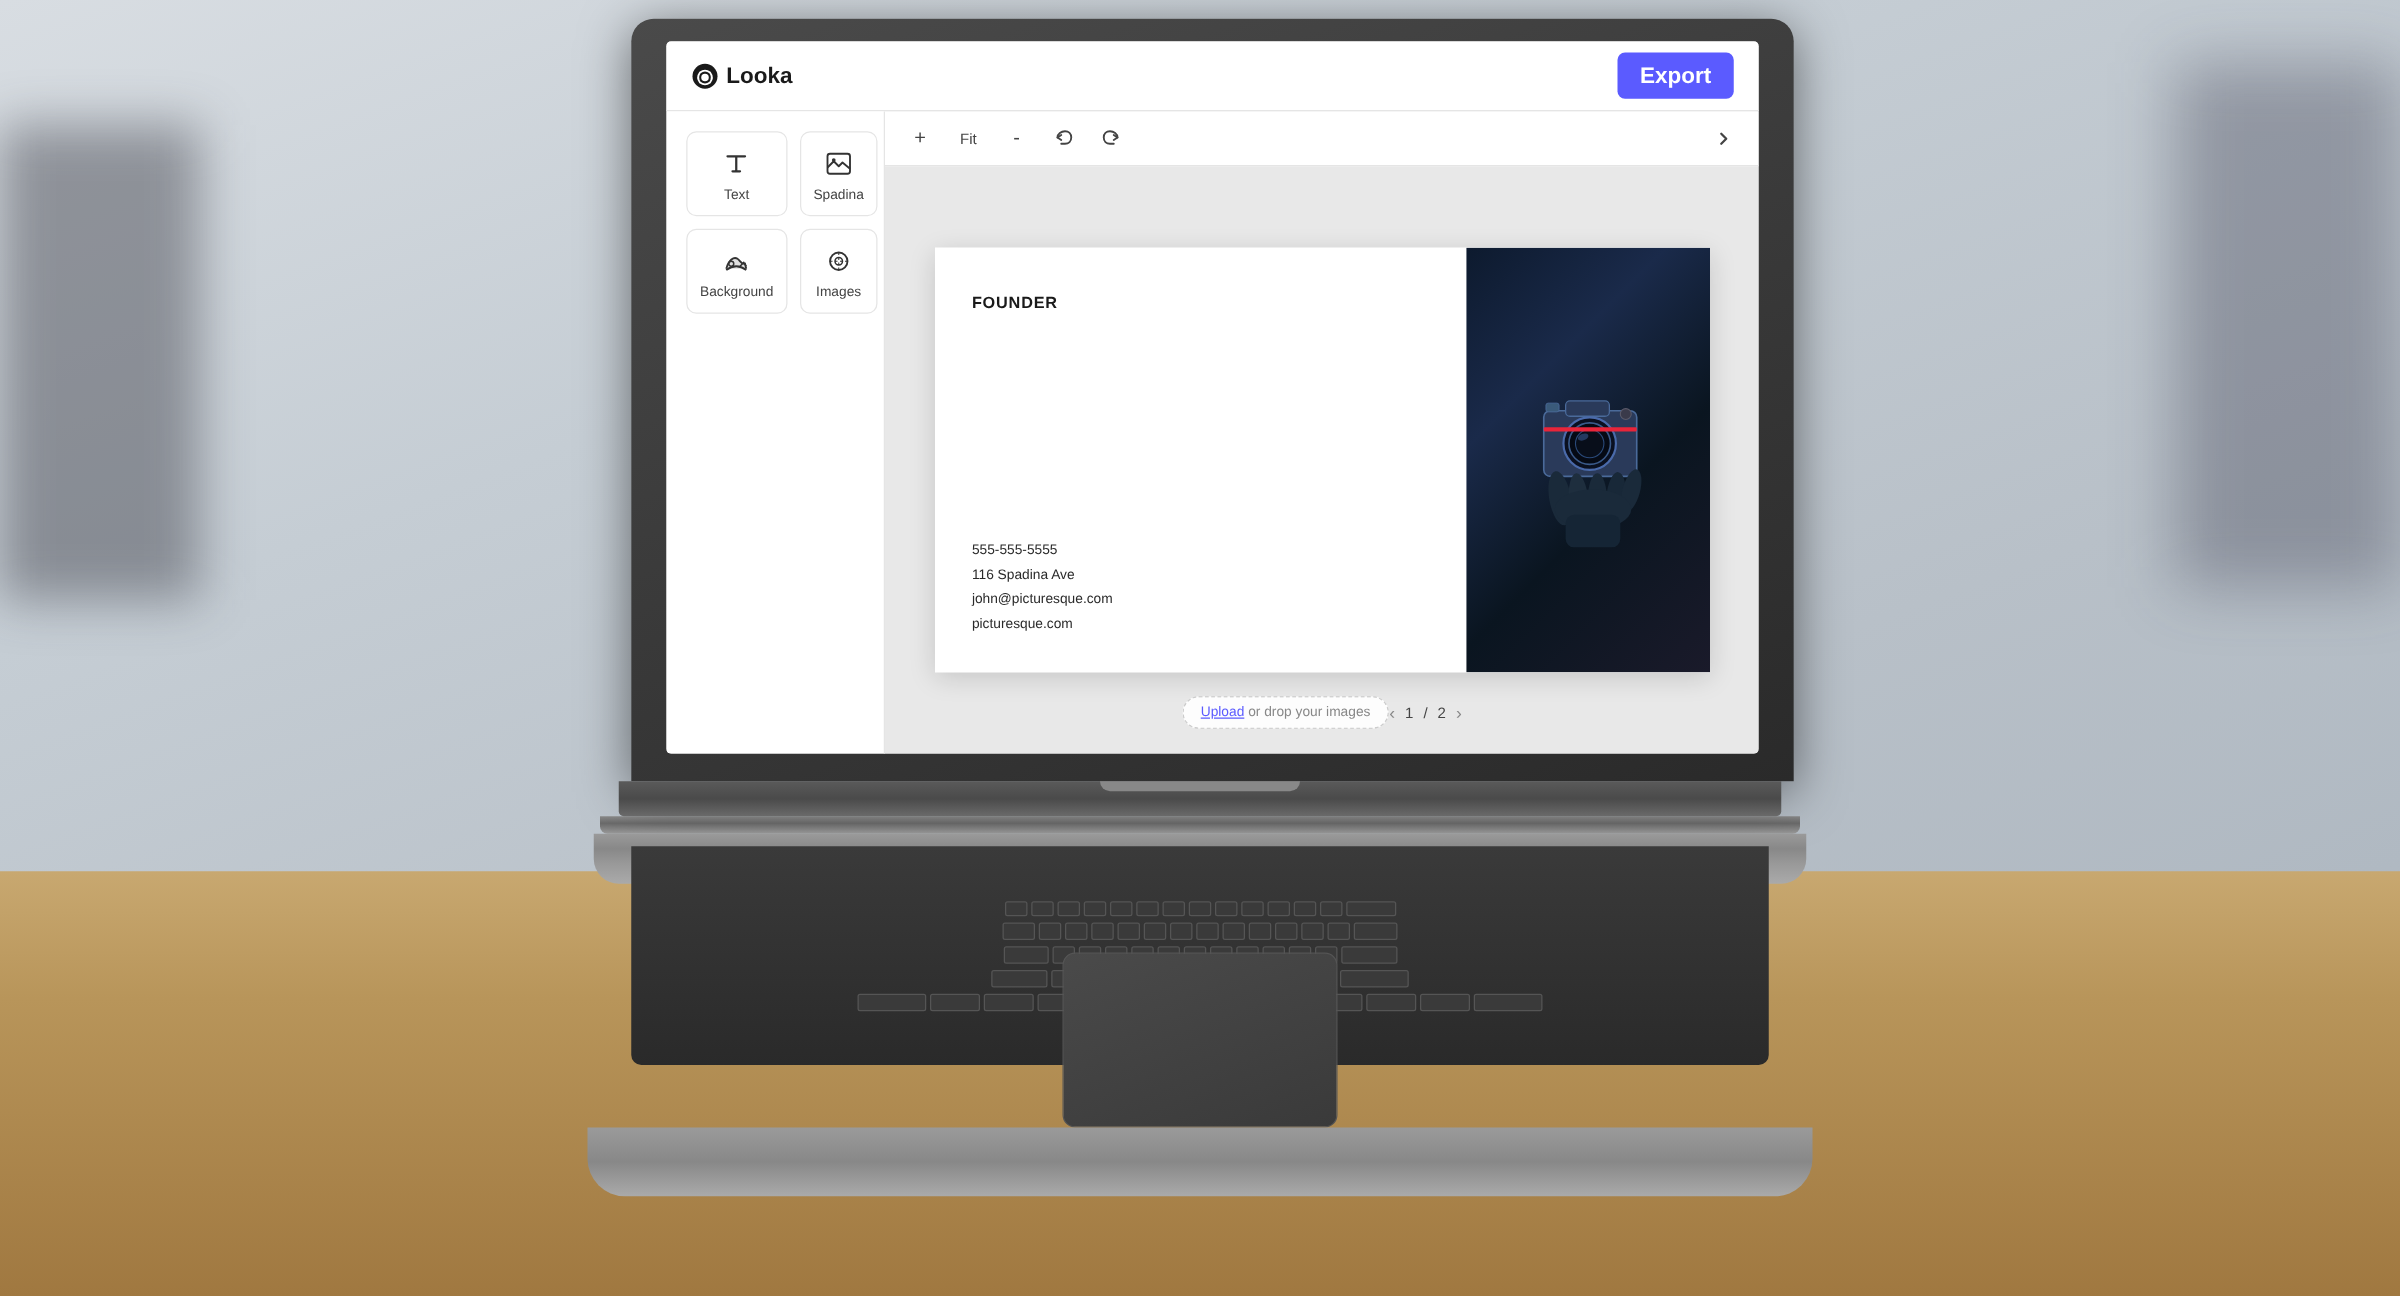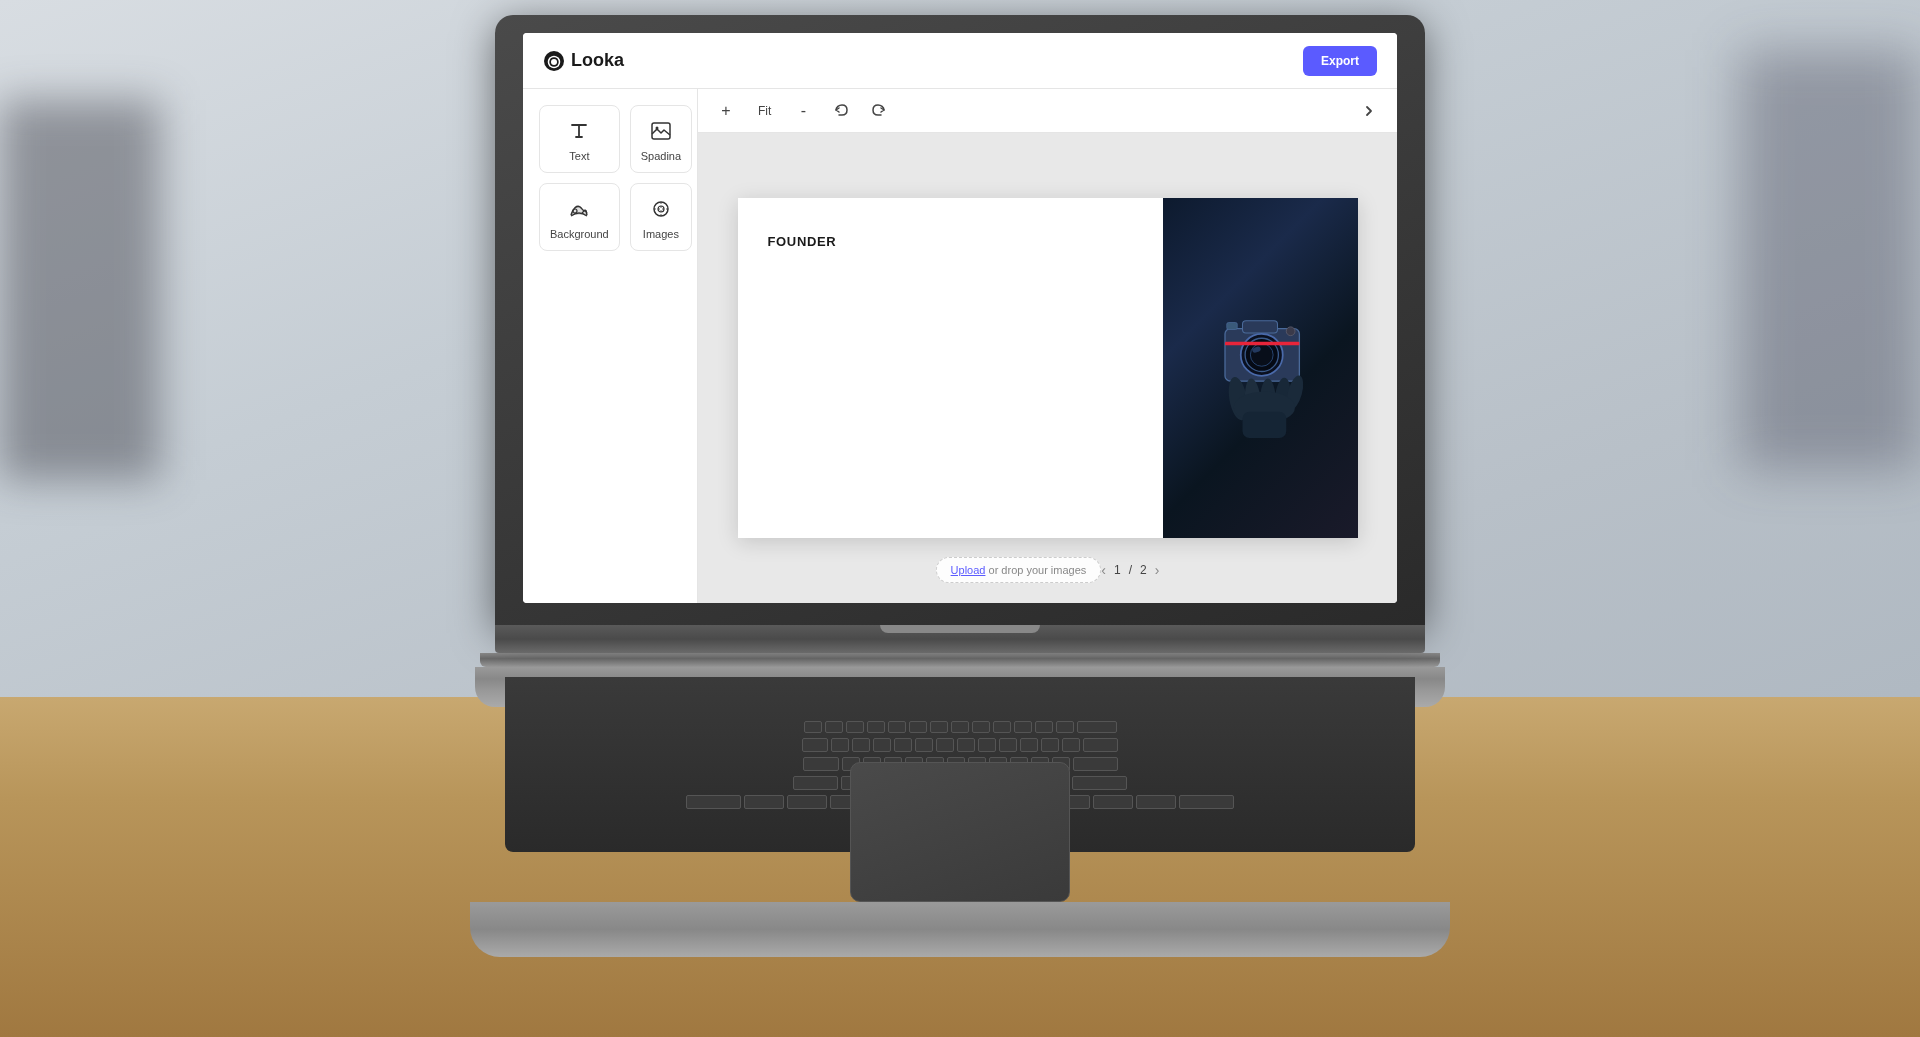--- a/index.html
+++ b/index.html
@@ -40,20 +40,21 @@
 
     
     .laptop-screen-bezel {
       width: 930px;
       height: 610px;
       background: linear-gradient(160deg, #4a4a4a 0%, #3a3a3a 50%, #2a2a2a 100%);
       border-radius: 18px 18px 0 0;
       padding: 18px 28px 0 28px;
       position: relative;
       box-shadow: 0 8px 40px rgba(0,0,0,0.5);
+      margin-left: 10px;
     }
 
     .laptop-screen-inner {
       width: 100%;
       height: 570px;
       background: #1a1a1a;
       border-radius: 4px;
       overflow: hidden;
       position: relative;
     }
@@ -149,21 +150,21 @@
       font-weight: 600;
       color: #1a1a1a;
     }
 
     .export-btn {
       background: #5b5bff;
       color: #fff;
       border: none;
       border-radius: 6px;
       padding: 8px 18px;
-      font-size: 12px;
+      font-size: 18px;
       font-weight: 600;
       cursor: pointer;
     }
 
     
     .app-main {
       flex: 1;
       display: flex;
       overflow: hidden;
     }
@@ -491,20 +492,26 @@
               </div>
             </div>
 
             <div class="canvas-content">
 
               <div class="business-card">
                 <div class="card-left">
                   <div>
                     <div class="card-title">FOUNDER</div>
                   </div>
+                  <div class="card-contact">
+                    <div>555-555-5555</div>
+                    <div>116 Spadina Ave</div>
+                    <div>john@picturesque.com</div>
+                    <div>picturesque.com</div>
+                  </div>
                 </div>
                 <div class="card-right">
                   <div class="camera-photo">
 
                     <svg class="camera-svg" viewBox="0 0 140 160" xmlns="http://www.w3.org/2000/svg">
 
                       <rect x="30" y="35" width="85" height="60" rx="6" fill="#2a3a5a" stroke="#4a6a9a" stroke-width="1.5"></rect>
 
                       <rect x="50" y="26" width="40" height="14" rx="4" fill="#2a3a5a" stroke="#4a6a9a" stroke-width="1.2"></rect>
 

